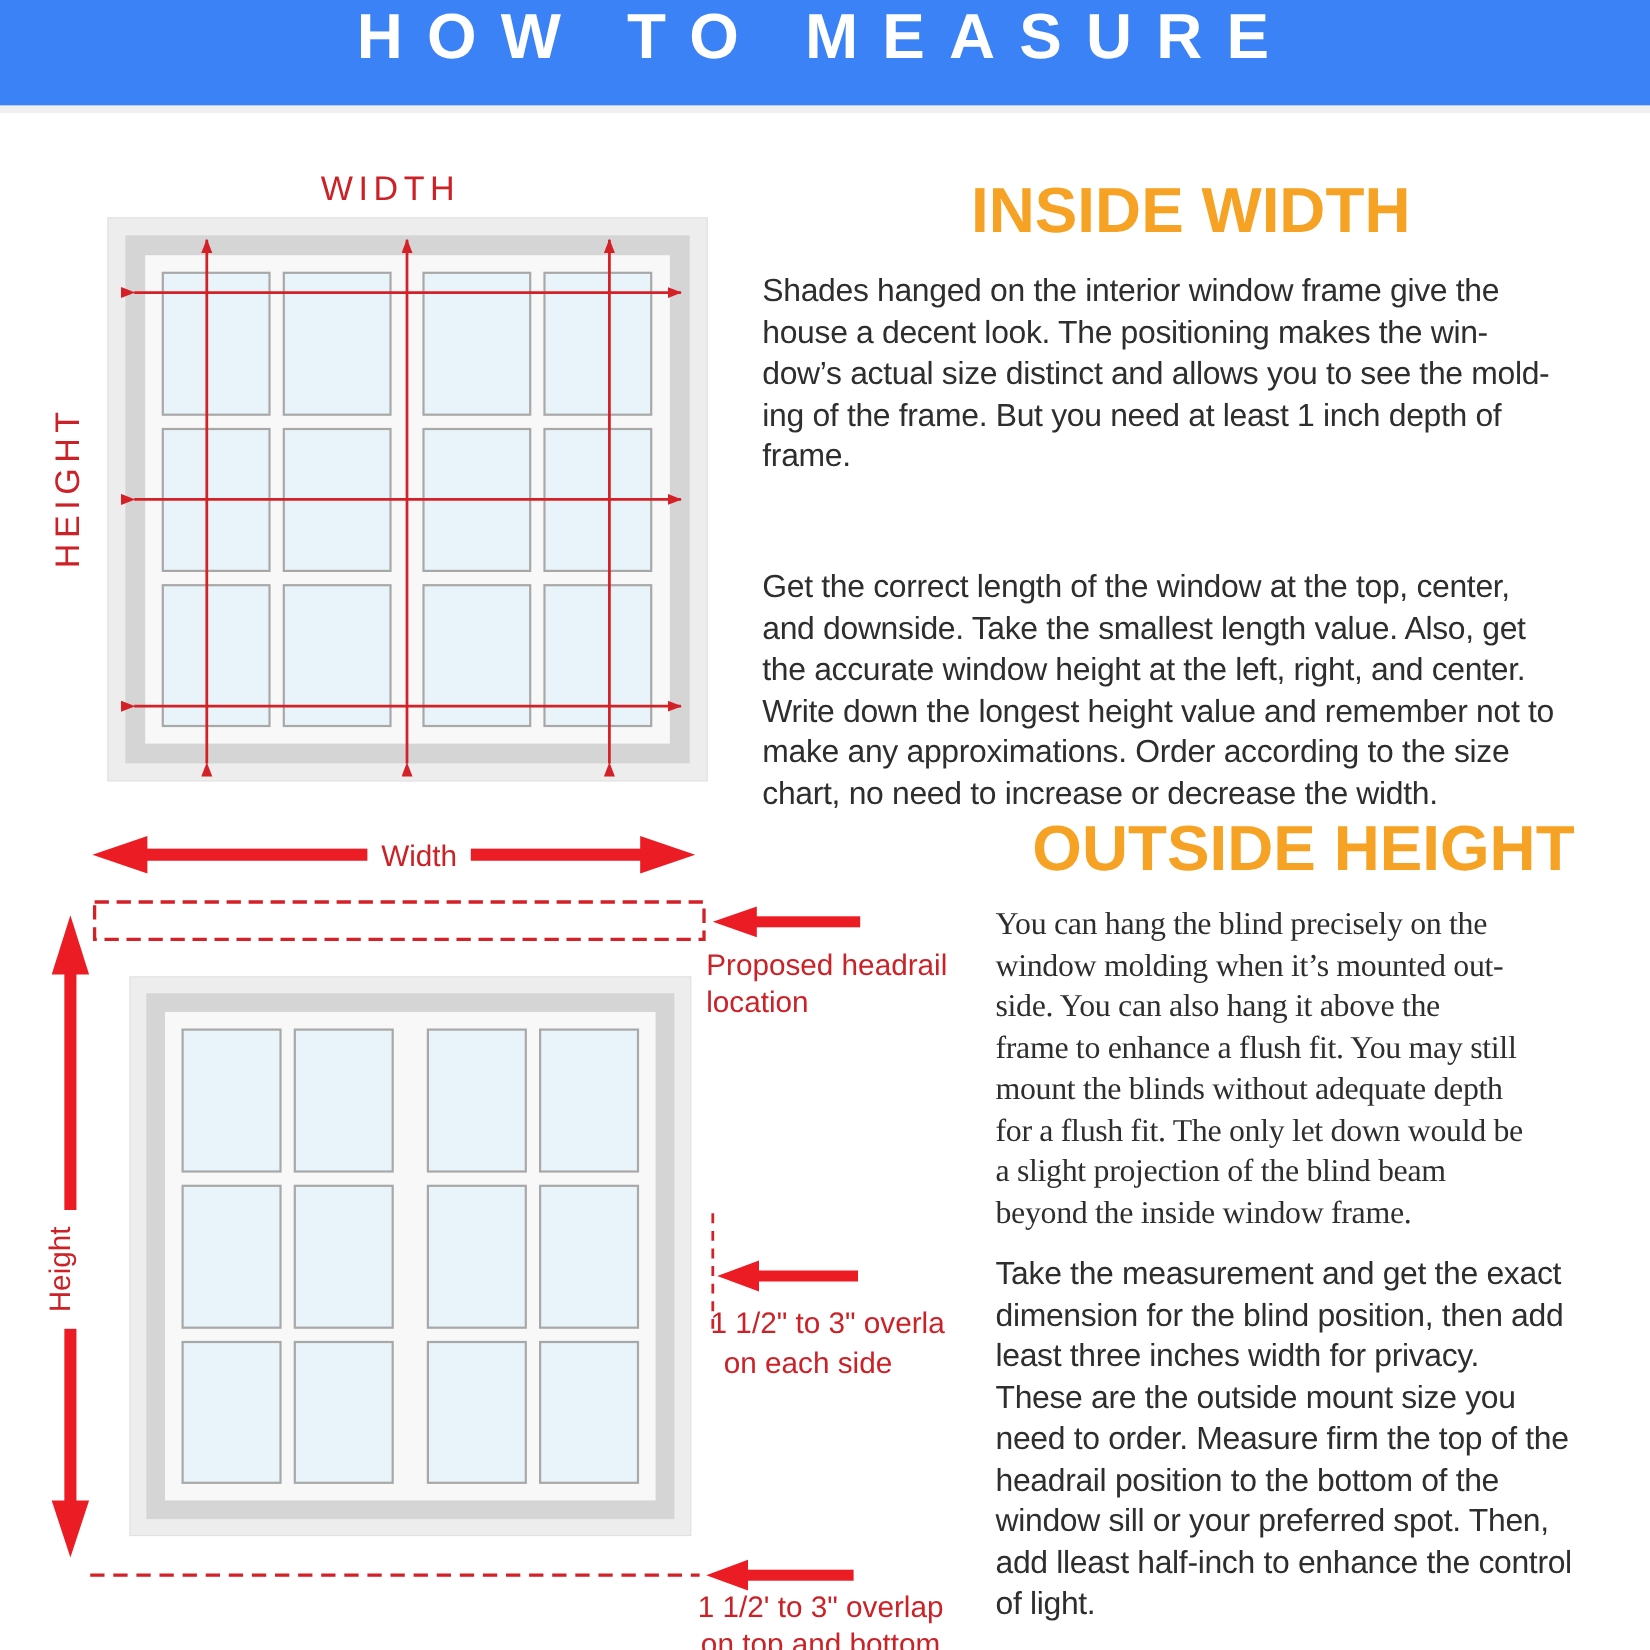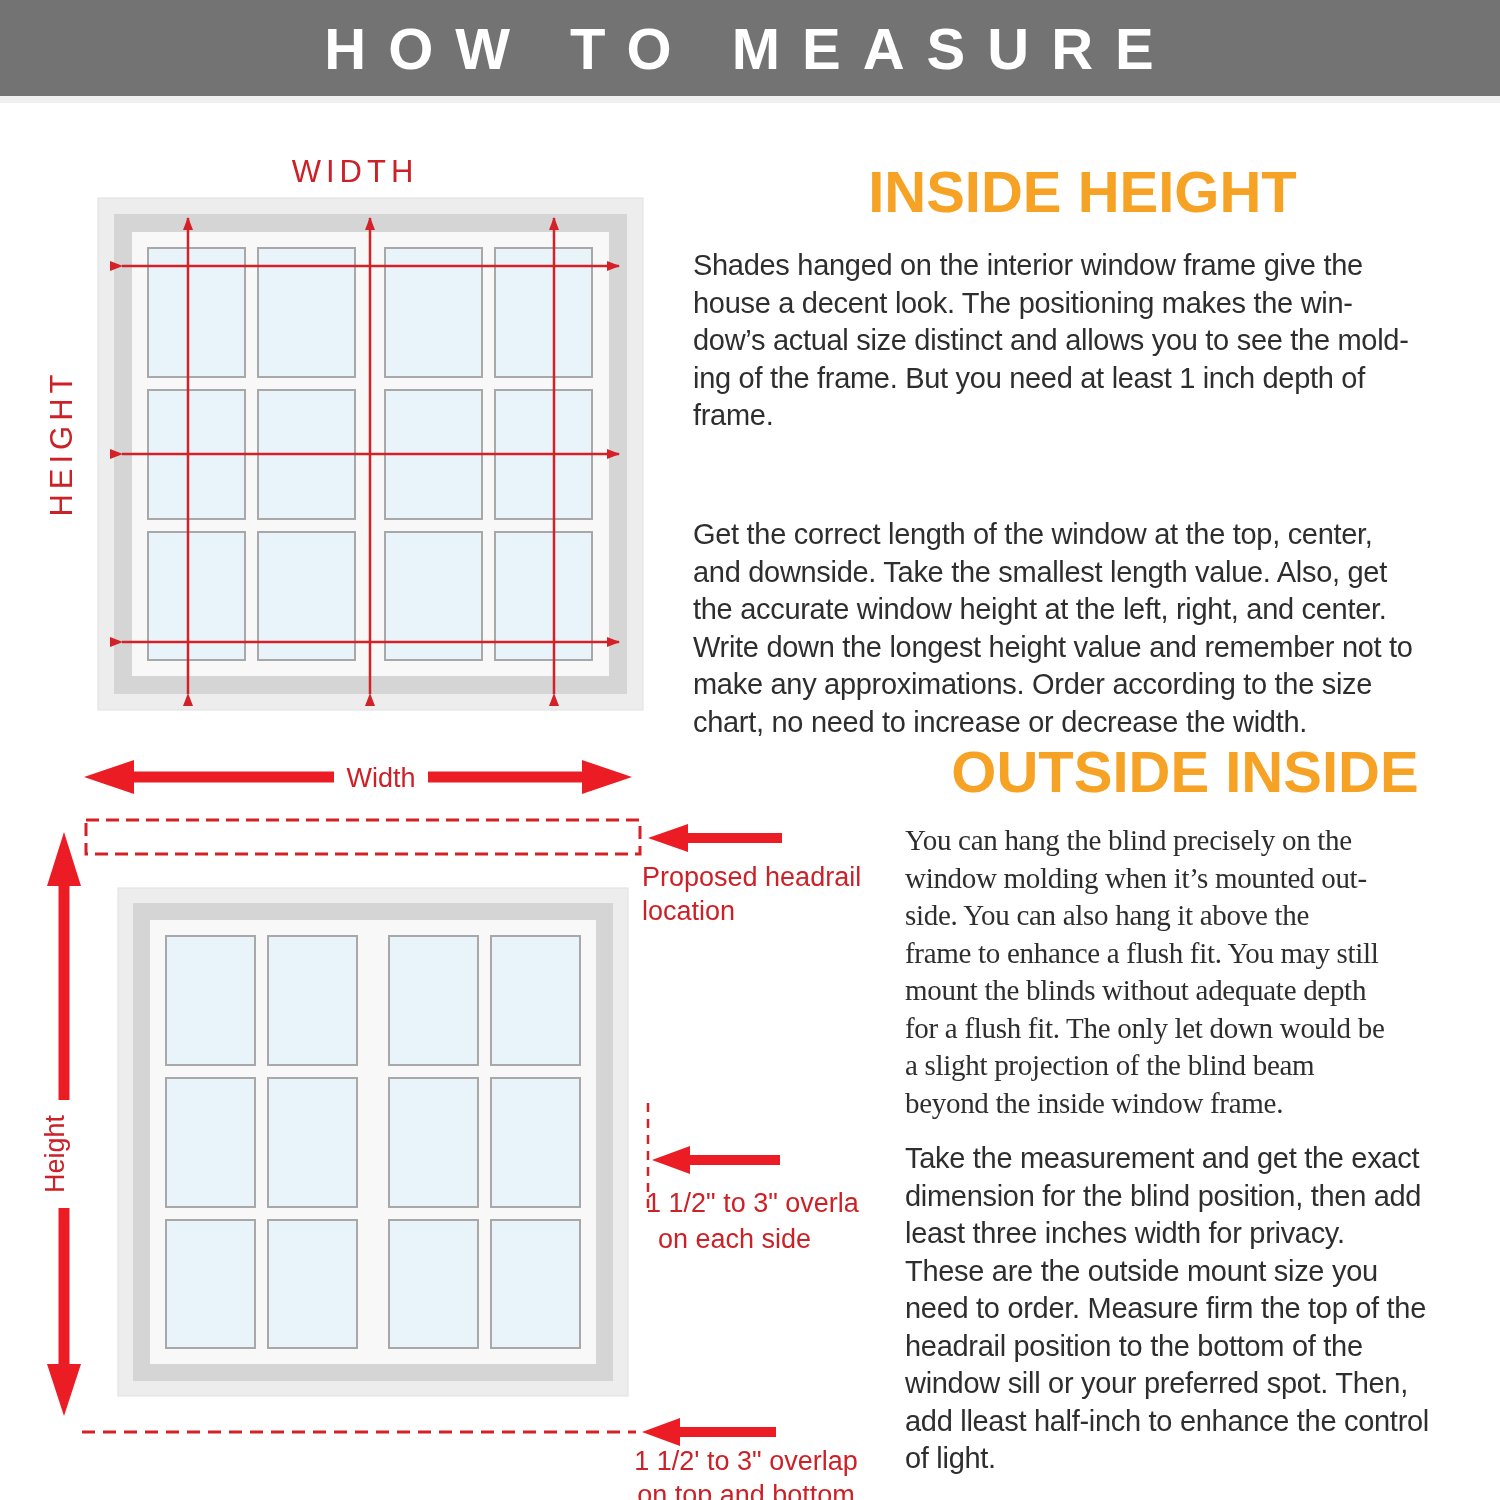--- a/index.html
+++ b/index.html
@@ -2,21 +2,21 @@
 <html><head>
 <meta charset="utf-8">
 <style>
   html,body{margin:0;padding:0;background:#ffffff;}
   .page{
     position:relative;width:1500px;height:1500px;overflow:hidden;
     font-family:"Liberation Sans","DejaVu Sans",sans-serif;background:#ffffff;
   }
   .banner{
     position:absolute;left:0;top:0;width:1500px;height:96px;
-    background:#737373;display:flex;align-items:center;justify-content:center;
+    background:#3b82f6;display:flex;justify-content:center;
   }
   .banner h1{
     margin:0;color:#ffffff;font-size:58px;font-weight:bold;
     letter-spacing:22px;white-space:nowrap;
   }
   .banner-underline{
     position:absolute;left:0;top:96px;width:1500px;height:7px;background:#f0f0f0;
   }
   .svg-abs{position:absolute;}
   h2.section-heading{
@@ -141,36 +141,36 @@
 
     <g>
       <line class="dashed-red" x1="62" y1="684" x2="616" y2="684" stroke-width="3" stroke-dasharray="13 8"></line>
       <polygon class="thick-red" points="622,684 660,670 660,698"></polygon>
       <rect class="thick-red" x="658" y="679" width="98" height="10"></rect>
       <text class="red-label" x="726" y="722" text-anchor="middle">1 1/2' to 3" overlap</text>
       <text class="red-label" x="726" y="756" text-anchor="middle">on top and bottom</text>
     </g>
   </svg>
 
-  <h2 class="section-heading" style="left:700px;top:158px;width:765px;">INSIDE HEIGHT</h2>
+  <h2 class="section-heading" style="left:700px;top:158px;width:765px;">INSIDE WIDTH</h2>
 
   <p class="para" style="left:693px;top:247px;">Shades hanged on the interior window frame give the
 house a decent look. The positioning makes the win-
 dow’s actual size distinct and allows you to see the mold-
 ing of the frame. But you need at least 1 inch depth of
 frame.</p>
 
   <p class="para" style="left:693px;top:470px;margin-top:46px;">Get the correct length of the window at the top, center,
 and downside. Take the smallest length value. Also, get
 the accurate window height at the left, right, and center.
 Write down the longest height value and remember not to
 make any approximations. Order according to the size
 chart, no need to increase or decrease the width.</p>
 
-  <h2 class="section-heading" style="left:905px;top:738px;width:560px;">OUTSIDE INSIDE</h2>
+  <h2 class="section-heading" style="left:905px;top:738px;width:560px;">OUTSIDE HEIGHT</h2>
 
   <p class="para" style="left:905px;top:822px;font-family:Liberation Serif, serif;">You can hang the blind precisely on the
 window molding when it’s mounted out-
 side. You can also hang it above the
 frame to enhance a flush fit. You may still
 mount the blinds without adequate depth
 for a flush fit. The only let down would be
 a slight projection of the blind beam
 beyond the inside window frame.</p>
 

